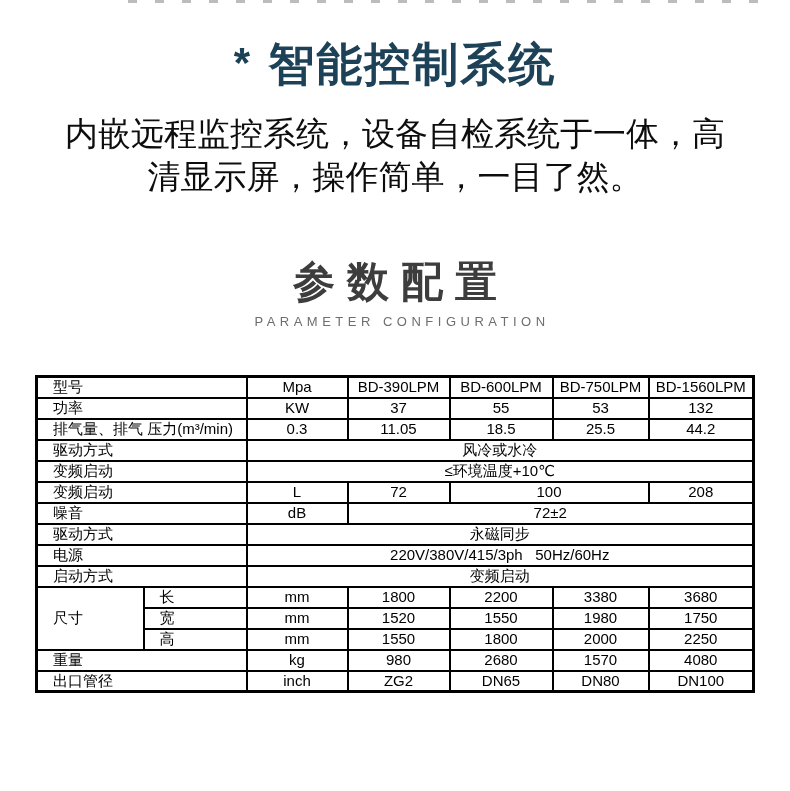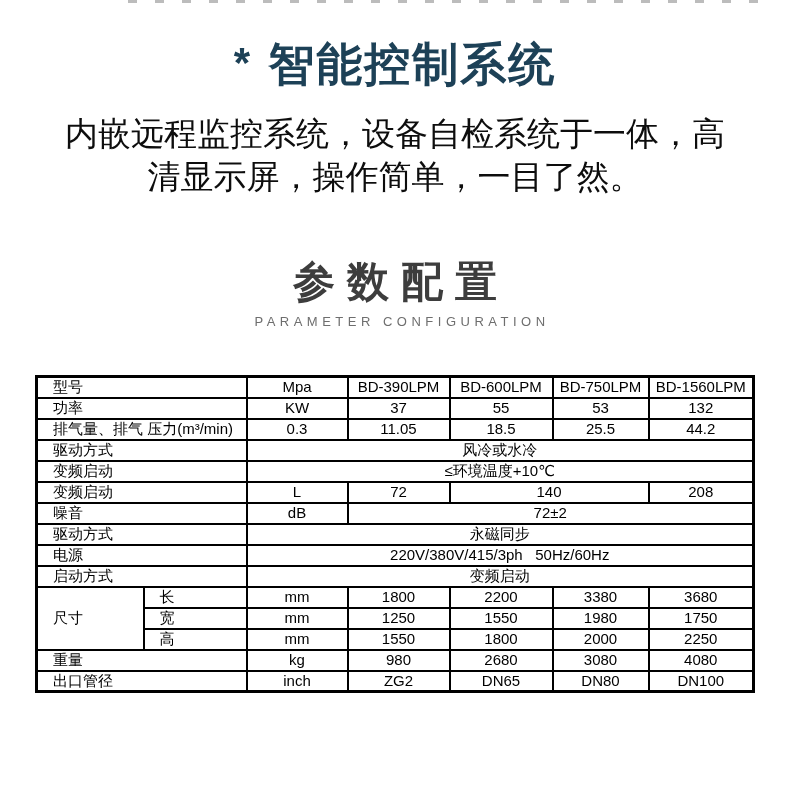--- a/index.html
+++ b/index.html
@@ -141,21 +141,21 @@
           <td colspan="5">风冷或水冷</td>
         </tr>
         <tr>
           <td colspan="2" class="al-l">变频启动</td>
           <td colspan="5">≤环境温度+10℃</td>
         </tr>
         <tr>
           <td colspan="2" class="al-l">变频启动</td>
           <td>L</td>
           <td>72</td>
-          <td colspan="2">140</td>
+          <td colspan="2">100</td>
           <td>208</td>
         </tr>
         <tr>
           <td colspan="2" class="al-l">噪音</td>
           <td>dB</td>
           <td colspan="4">72±2</td>
         </tr>
         <tr>
           <td colspan="2" class="al-l">驱动方式</td>
           <td colspan="5">永磁同步</td>
@@ -173,39 +173,39 @@
           <td class="al-l">长</td>
           <td>mm</td>
           <td>1800</td>
           <td>2200</td>
           <td>3380</td>
           <td>3680</td>
         </tr>
         <tr>
           <td class="al-l">宽</td>
           <td>mm</td>
-          <td>1250</td>
+          <td>1520</td>
           <td>1550</td>
           <td>1980</td>
           <td>1750</td>
         </tr>
         <tr>
           <td class="al-l">高</td>
           <td>mm</td>
           <td>1550</td>
           <td>1800</td>
           <td>2000</td>
           <td>2250</td>
         </tr>
         <tr>
           <td colspan="2" class="al-l">重量</td>
           <td>kg</td>
           <td>980</td>
           <td>2680</td>
-          <td>3080</td>
+          <td>1570</td>
           <td>4080</td>
         </tr>
         <tr>
           <td colspan="2" class="al-l">出口管径</td>
           <td>inch</td>
           <td>ZG2</td>
           <td>DN65</td>
           <td>DN80</td>
           <td>DN100</td>
         </tr>

